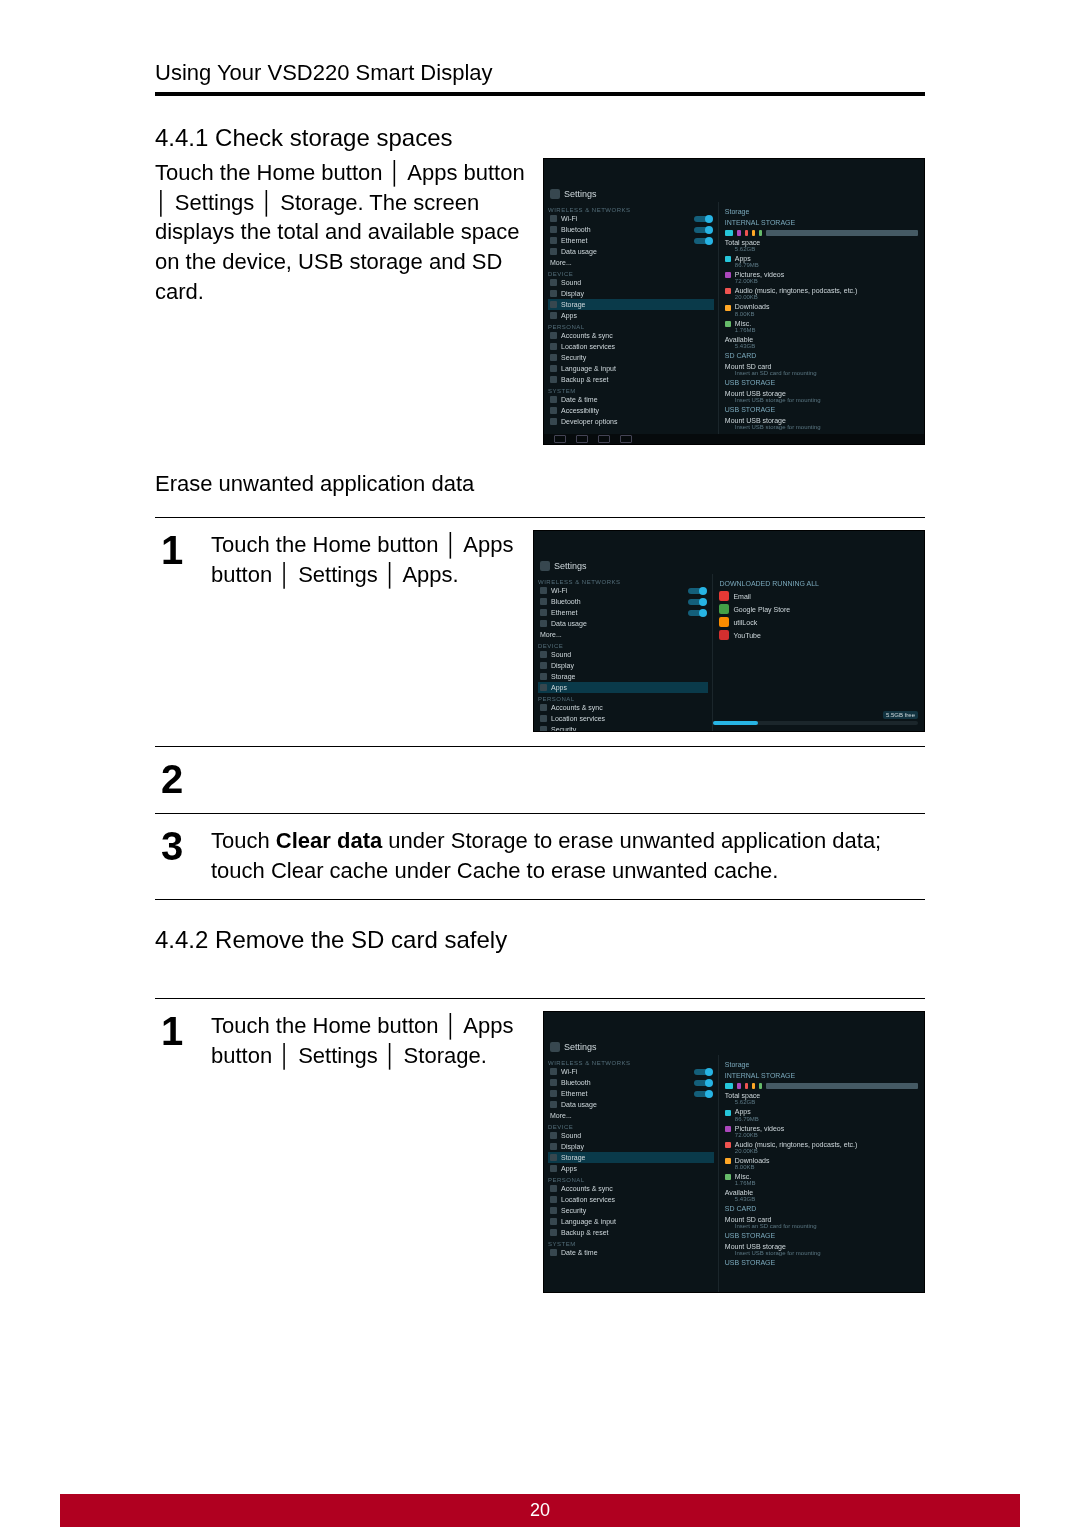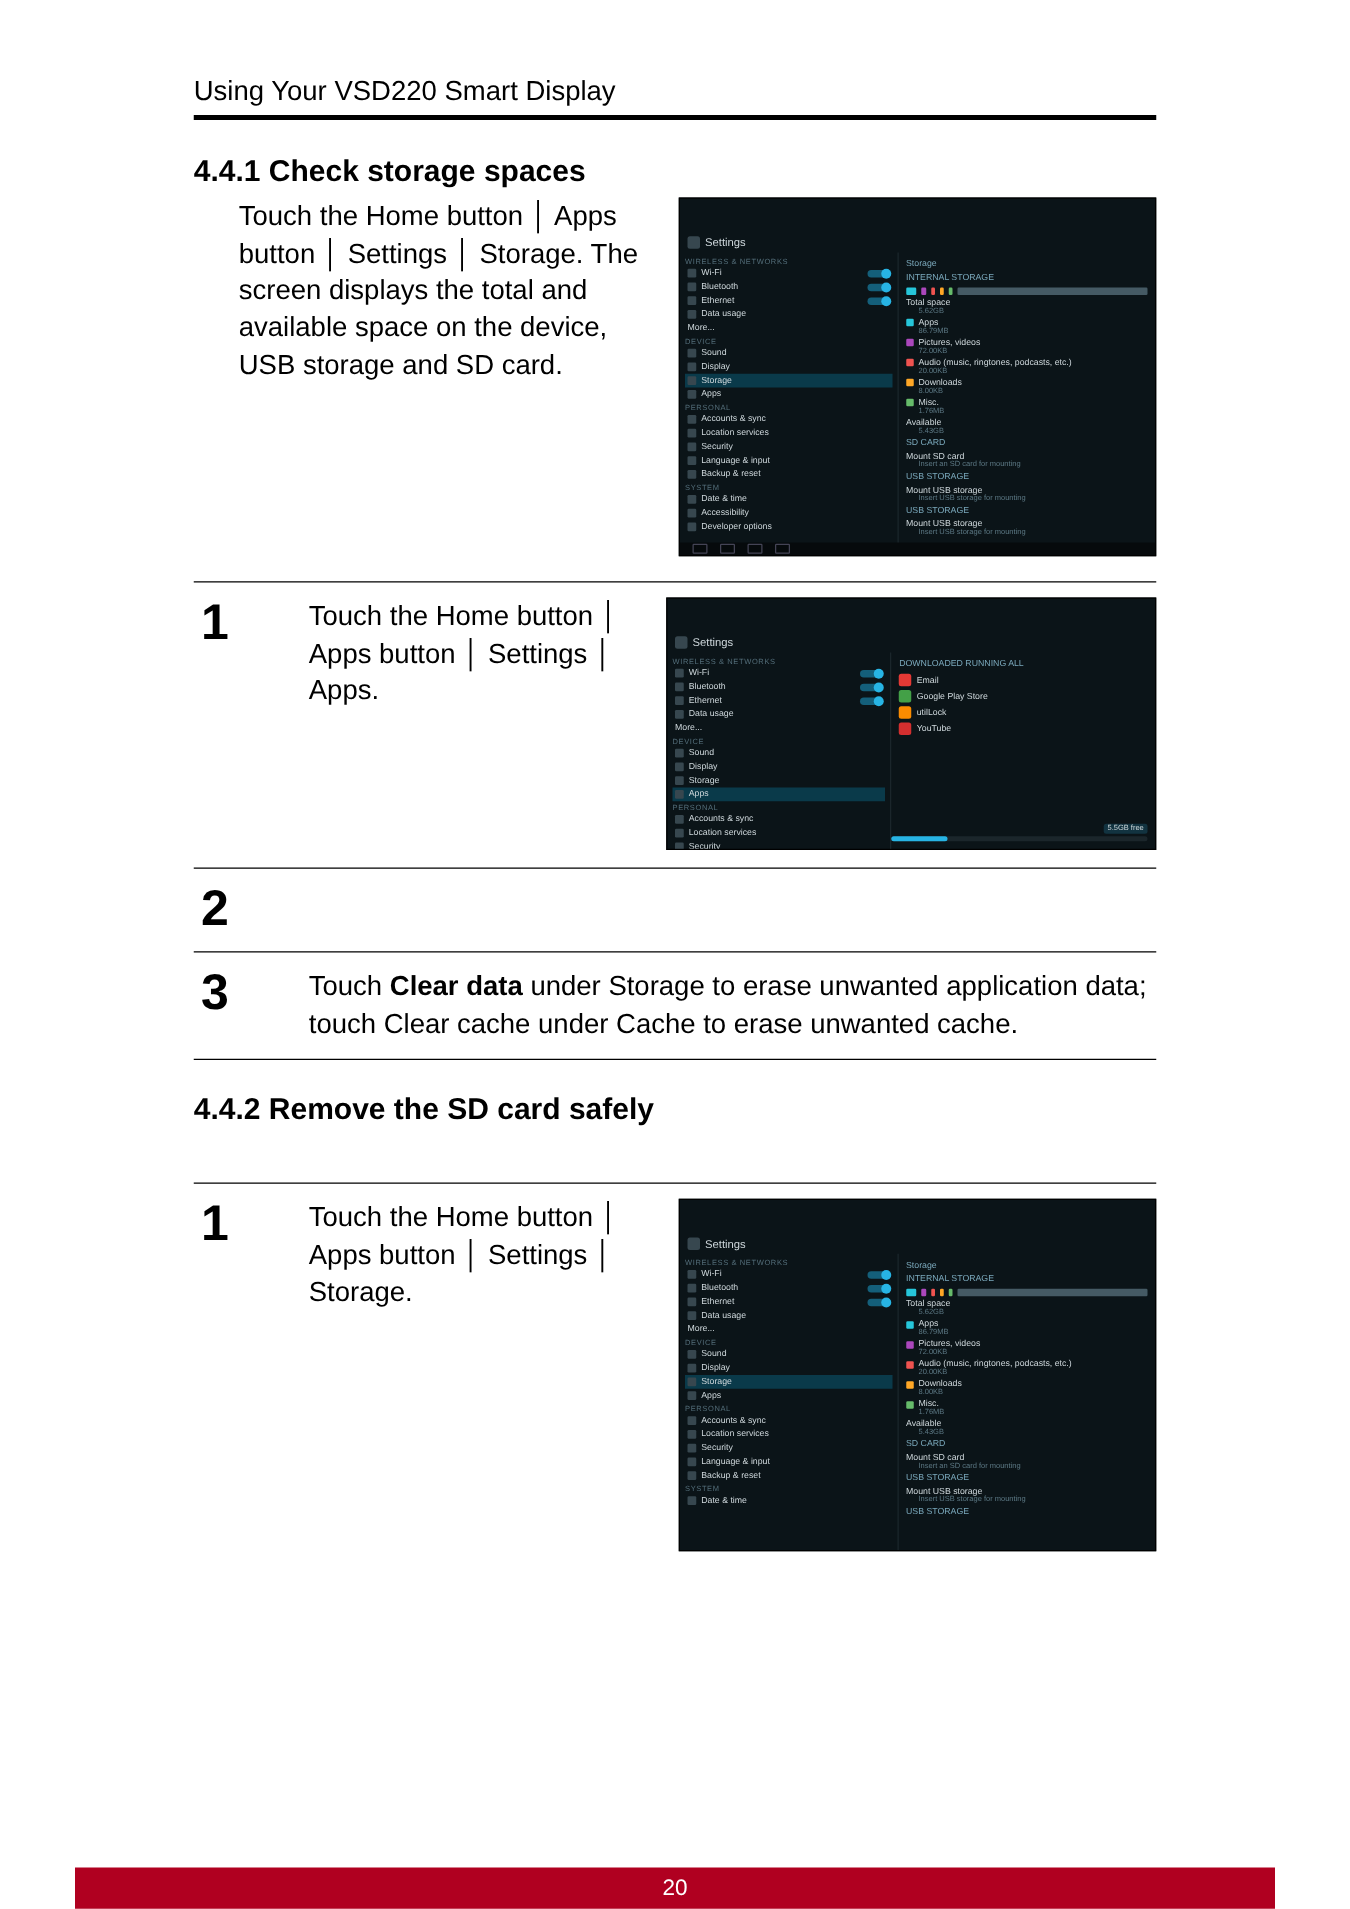--- a/index.html
+++ b/index.html
@@ -27,28 +27,27 @@
     margin: 0 0 28px 0;
   }
   .h1 {
     font-family: Arial, Helvetica, sans-serif;
     font-weight: bold;
     font-size: 34px;
     margin: 0 0 10px 0;
   }
   .h2 {
     font-family: Arial, Helvetica, sans-serif;
-    font-weight: bold;
+    font-weight: normal;
     font-size: 24px;
     margin: 0 0 6px 0;
   }
   .body-text {
     font-size: 22px;
     line-height: 1.35;
-    margin-left: 36px;
   }
   .two-col {
     display: flex;
     gap: 18px;
     align-items: flex-start;
   }
   .col-left { flex: 1 1 auto; }
   .col-right { flex: 0 0 auto; }
   .screenshot {
     background: #0b1418;
@@ -279,20 +278,21 @@
         <div class="sys-row">
             <span></span>
             <span></span>
             <span></span>
             <span></span>
           </div>
       </div>
     </div>
   </div>
 
+  <div class="h2 mt26" style="font-size:22px;">Erase unwanted application data</div>
 
   <div class="steps">
     <hr class="sep">
     <div class="step">
       <div class="step-num">1</div>
       <div class="step-body two-col">
         <div class="col-left body-text">Touch the Home button │ Apps button │ Settings │ Apps.</div>
         <div class="col-right">
 
           <div class="screenshot shot-b">

